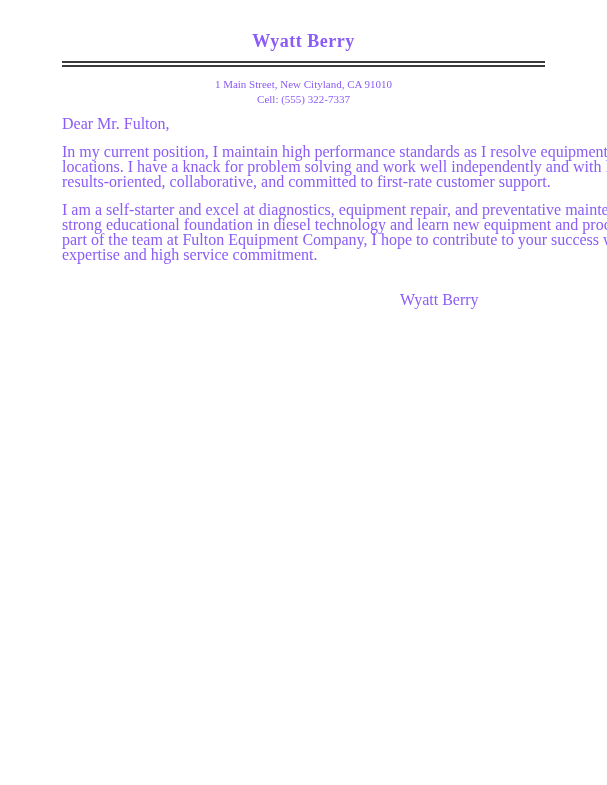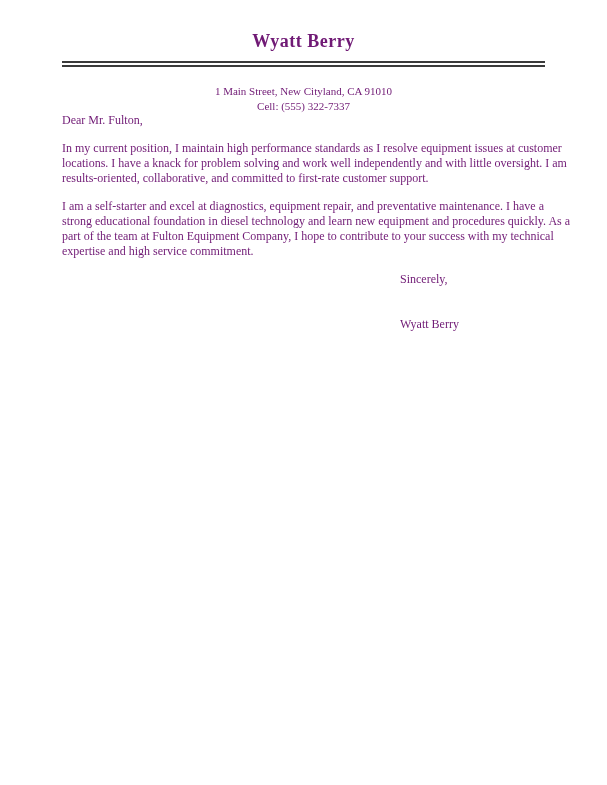--- a/index.html
+++ b/index.html
@@ -6,21 +6,21 @@
     margin: 0;
     padding: 0;
     background: #ffffff;
   }
   .page {
     position: relative;
     width: 607px;
     height: 721px;
     background: #ffffff;
     font-family: "Liberation Serif", serif;
-    color: #701a75;
+    color: #8b5cf6;
     overflow: hidden;
     box-sizing: border-box;
     padding: 28px 62px 0 62px;
   }
   .name {
     font-size: 18px;
     font-weight: bold;
     text-align: center;
     line-height: 26px;
     letter-spacing: 0.5px;
@@ -28,25 +28,26 @@
   }
   .rule {
     height: 2px;
     border-top: 2px solid #3a3a3a;
     border-bottom: 2px solid #3a3a3a;
   }
   .contact {
     text-align: center;
     font-size: 11px;
     line-height: 14.5px;
-    margin-top: 17px;
+    margin-top: 10px;
   }
   .body-text {
-    font-size: 12px;
+    font-size: 16px;
     line-height: 15px;
+    margin-top: 10px;
   }
   .salutation {
     margin: 0 0 9px 0;
     white-space: pre;
   }
   p.para {
     margin: 13px 0;
     white-space: pre;
   }
   .signature-block {
@@ -84,18 +85,17 @@
 locations. I have a knack for problem solving and work well independently and with little oversight. I am
 results-oriented, collaborative, and committed to first-rate customer support.</p>
 
     <p class="para">I am a self-starter and excel at diagnostics, equipment repair, and preventative maintenance. I have a
 strong educational foundation in diesel technology and learn new equipment and procedures quickly. As a
 part of the team at Fulton Equipment Company, I hope to contribute to your success with my technical
 expertise and high service commitment.</p>
 
 
     <div class="signature-block">
-      <p class="closing">Sincerely,</p>
       <p class="signature-name">Wyatt Berry</p>
     </div>
   </div>
 
 </div>
 
 </body></html>

